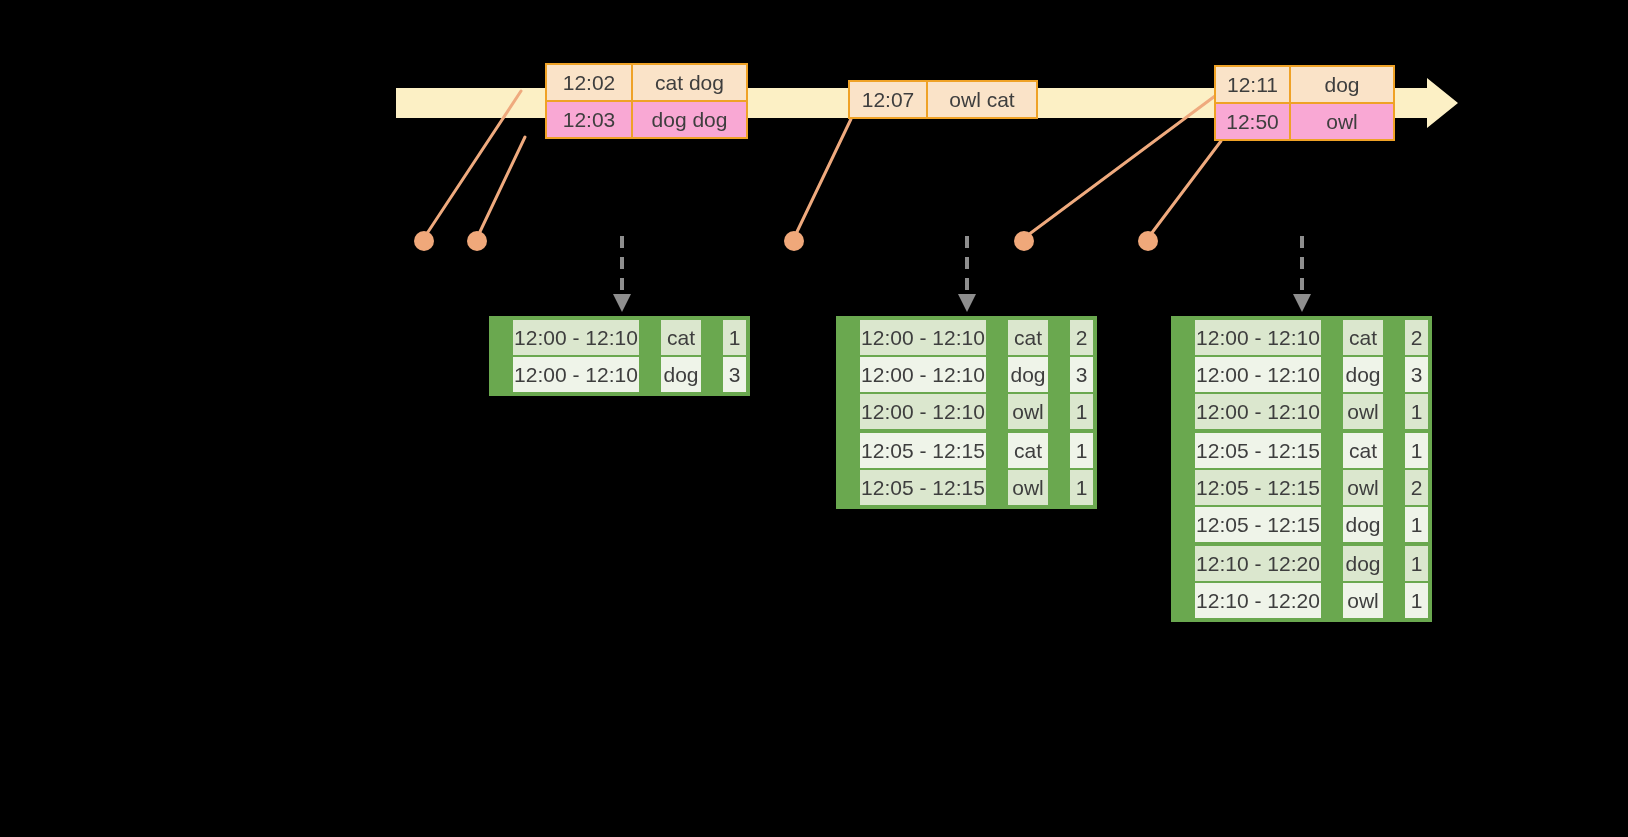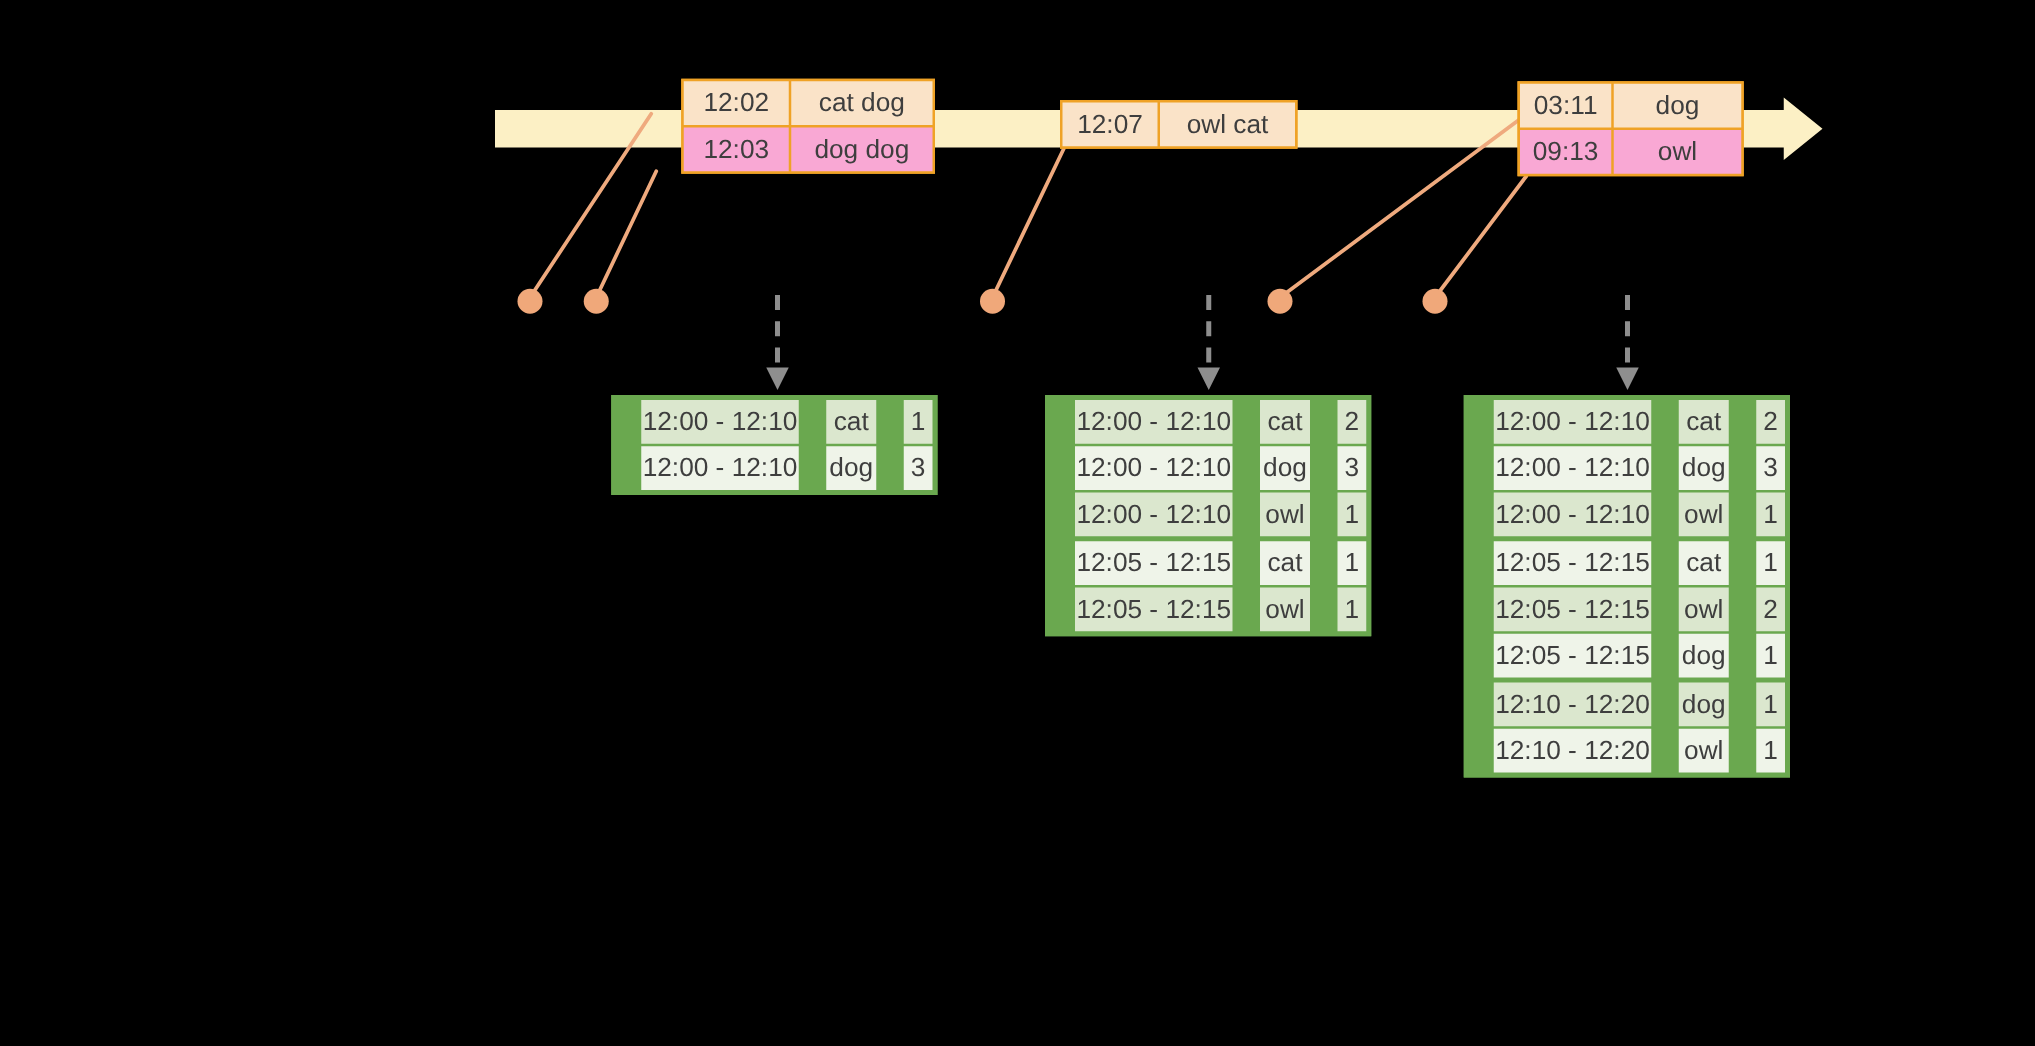--- a/index.html
+++ b/index.html
@@ -75,25 +75,25 @@
 
   <div class="obox" style="left:848px;top:80px;align-items:flex-end;">
     <div class="orow" style="grid-template-columns:76px 108px;">
       <div class="ocell peach">12:07</div>
       <div class="ocell peach">owl cat</div>
     </div>
   </div>
 
   <div class="obox" style="left:1214px;top:65px;">
     <div class="orow" style="grid-template-columns:73px 102px;">
-      <div class="ocell peach">03:11</div>
+      <div class="ocell peach">12:11</div>
       <div class="ocell peach">dog</div>
     </div>
     <div class="orow" style="grid-template-columns:73px 102px;">
-      <div class="ocell cream">09:13</div>
+      <div class="ocell cream">12:50</div>
       <div class="ocell cream">owl</div>
     </div>
   </div>
 
   <div class="gtable" style="left:489px;top:316px;">
     <div class="grow">
       <div class="gcell dark">12:00 - 12:10</div>
       <div class="gcell dark">cat</div>
       <div class="gcell dark">1</div>
     </div>

